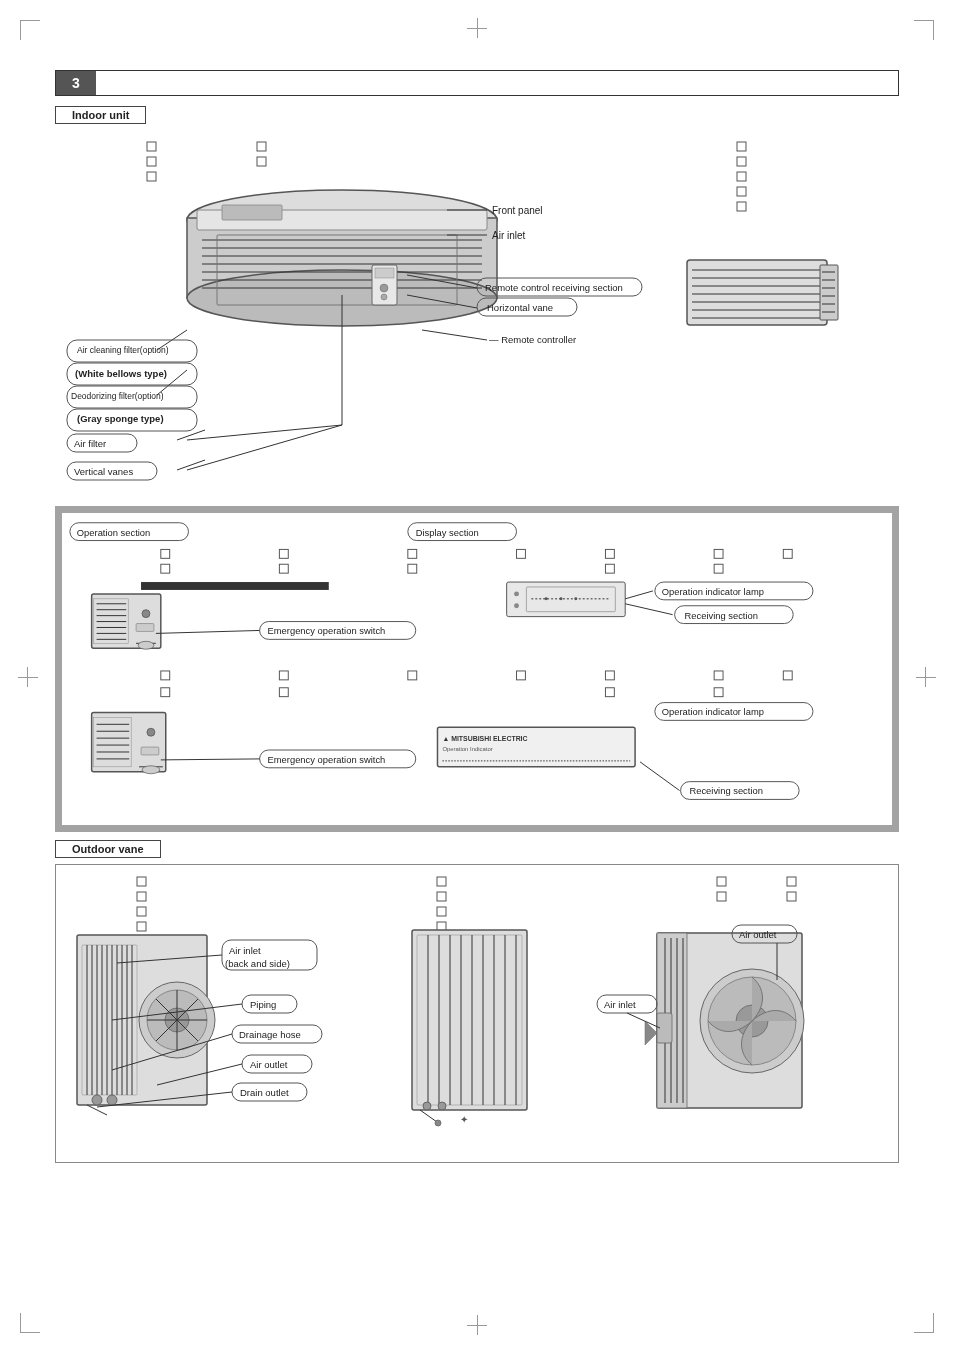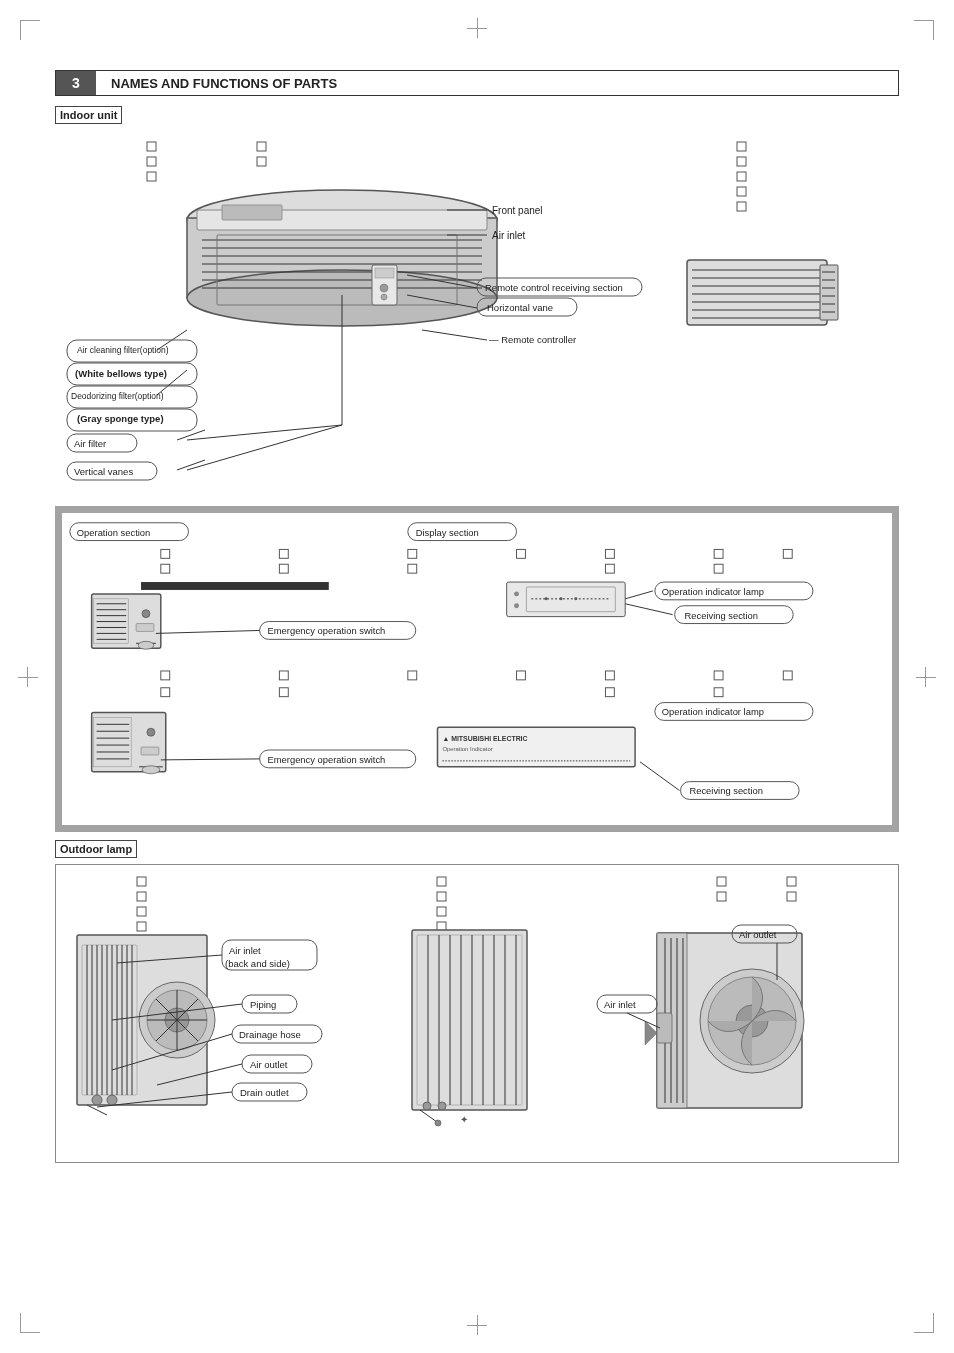--- a/index.html
+++ b/index.html
@@ -86,21 +86,21 @@
     .section-header-title {
       padding: 4px 15px;
       font-size: 13px;
       font-weight: bold;
     }
 
     
     .sub-section-box {
       display: inline-block;
       border: 1px solid #444;
-      padding: 2px 4px;
+      padding: 2px 16px;
       font-size: 11px;
       font-weight: bold;
       margin-bottom: 6px;
     }
 
     line { stroke: #333; stroke-width: 1; }
   </style>
 </head>
 <body>
 
@@ -120,21 +120,20 @@
 </div>
 <div class="cross-right">
   <div class="crosshair" style="transform:rotate(90deg)"></div>
 </div>
 
 <div class="content">
 
   
   <div class="section-header">
     <div class="section-header-num">3</div>
-    <div class="section-header-title">NAMES AND FUNCTIONS OF PARTS</div>
   </div>
 
   
   <div class="sub-section-box">Indoor unit</div>
 
   
   <div style="position:relative; width:100%; height:370px; margin-bottom:6px;">
     <svg width="100%" height="370" viewBox="0 0 840 370">
 
       <rect x="90" y="12" width="9" height="9" fill="none" stroke="#555" stroke-width="1"></rect>
@@ -354,21 +353,21 @@
       <text x="208" y="251" font-size="9.5" fill="#222">Emergency operation switch</text>
       <line x1="100" y1="248" x2="200" y2="247" stroke="#555" stroke-width="1"></line>
 
       <rect x="626" y="270" width="120" height="18" fill="none" stroke="#555" stroke-width="1" rx="9"></rect>
       <text x="635" y="283" font-size="9.5" fill="#222">Receiving section</text>
       <line x1="585" y1="250" x2="625" y2="279" stroke="#555" stroke-width="1"></line>
     </svg>
   </div>
 
   
-  <div class="sub-section-box">Outdoor lamp</div>
+  <div class="sub-section-box">Outdoor vane</div>
 
   
   <div style="position:relative; width:100%; border:1px solid #888;">
     <svg width="100%" height="295" viewBox="0 0 840 295">
 
       <rect x="80" y="12" width="9" height="9" fill="none" stroke="#555" stroke-width="1"></rect>
       <rect x="80" y="27" width="9" height="9" fill="none" stroke="#555" stroke-width="1"></rect>
       <rect x="80" y="42" width="9" height="9" fill="none" stroke="#555" stroke-width="1"></rect>
       <rect x="80" y="57" width="9" height="9" fill="none" stroke="#555" stroke-width="1"></rect>
       <rect x="380" y="12" width="9" height="9" fill="none" stroke="#555" stroke-width="1"></rect>

